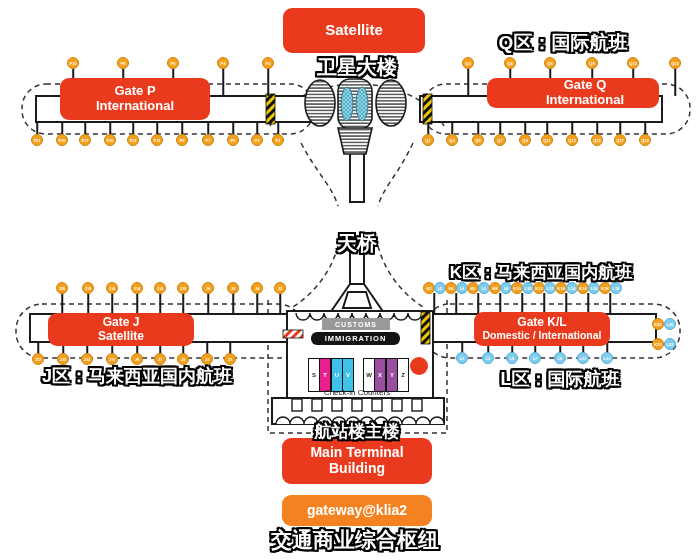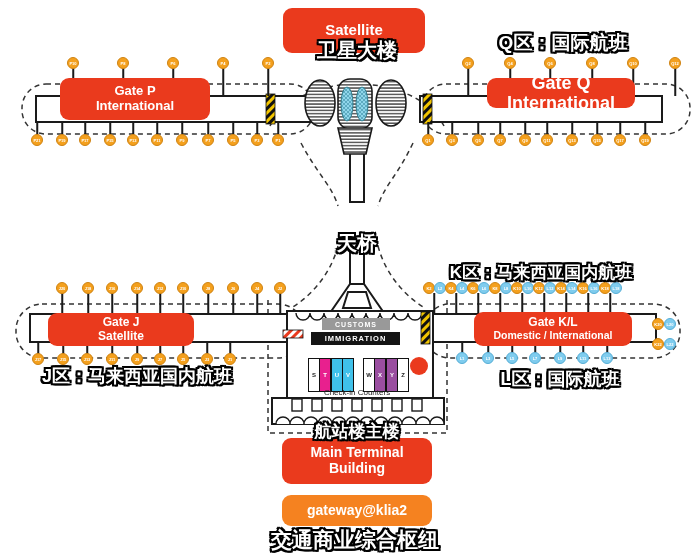--- a/index.html
+++ b/index.html
@@ -11,39 +11,39 @@
   .layer{position:absolute;left:0;top:0;width:700px;height:560px;z-index:2;pointer-events:none;}
 
   
   .map-box{
     position:absolute;z-index:3;display:flex;flex-direction:column;align-items:center;justify-content:center;
     background:var(--red,#ea3a1d);color:#fff;font-weight:bold;text-align:center;border-radius:9px;line-height:1.12;
   }
   .map-box .l1,.map-box .l2{display:block;white-space:nowrap;}
   #box-satellite{left:283px;top:8px;width:142px;height:45px;font-size:15px;}
   #box-gate-p{left:60px;top:78px;width:150px;height:42px;font-size:13px;}
-  #box-gate-q{left:487px;top:78px;width:148px;height:30px;font-size:18px;}
+  #box-gate-q{left:487px;top:78px;width:148px;height:30px;font-size:13px;padding-left:24px;}
   #box-sky-bridge{left:283px;top:198px;width:146px;height:45px;font-size:15px;}
   #box-gate-j{left:48px;top:313px;width:146px;height:33px;font-size:12px;}
-  #box-gate-kl{left:474px;top:312px;width:158px;height:34px;font-size:12px;}
+  #box-gate-kl{left:474px;top:312px;width:136px;height:34px;font-size:12px;}
   #box-gate-kl .l2{font-size:10.5px;}
   #box-main-terminal{left:282px;top:438px;width:150px;height:46px;font-size:14px;}
   #box-gateway{left:282px;top:495px;width:150px;height:31px;font-size:14px;background:var(--orange,#f58220);}
 
   
   .outlined-label{
     position:absolute;z-index:4;transform:translate(-50%,-50%);white-space:nowrap;
     color:#fff;font-weight:bold;
     text-shadow:-2px -2px 0 #000,2px -2px 0 #000,-2px 2px 0 #000,2px 2px 0 #000,
                 0 -2px 0 #000,0 2px 0 #000,-2px 0 0 #000,2px 0 0 #000,
                 -1px -2px 0 #000,1px 2px 0 #000,-2px 1px 0 #000,2px -1px 0 #000;
   }
   #lbl-p-zone{left:139px;top:42px;font-size:19px;}
   #lbl-q-zone{left:563px;top:43px;font-size:19px;}
-  #lbl-satellite-cn{left:357px;top:50px;font-size:20px;}
+  #lbl-satellite-cn{left:357px;top:67px;font-size:20px;}
   #lbl-sky-bridge-cn{left:357px;top:243px;font-size:20px;}
   #lbl-k-zone{left:541px;top:272px;font-size:17px;}
   #lbl-l-zone{left:560px;top:379px;font-size:18px;}
   #lbl-j-zone{left:137px;top:376px;font-size:18px;}
   #lbl-main-terminal-cn{left:357px;top:431px;font-size:17px;}
   #lbl-gateway-cn{left:355px;top:540px;font-size:21px;}
 
   
   .gate-dot{
     position:absolute;width:10px;height:10px;border-radius:50%;transform:translate(-50%,-50%);
@@ -55,21 +55,21 @@
 
   
   #customs-bar{
     position:absolute;left:322px;top:318px;width:68px;height:12px;z-index:3;
     background:var(--customs-gray,#999);color:#fff;font-size:7px;font-weight:bold;letter-spacing:1px;
     display:flex;align-items:center;justify-content:center;
   }
   #immigration-bar{
     position:absolute;left:311px;top:332px;width:89px;height:13px;z-index:3;
     background:var(--immigration-black,#141414);color:#fff;font-size:7.5px;font-weight:bold;letter-spacing:1px;
-    display:flex;align-items:center;justify-content:center;
+    display:flex;align-items:center;justify-content:center;border-radius:6px;
   }
   .ck-block{position:absolute;top:358px;height:32px;display:flex;border:1.5px solid #111;z-index:3;background:#fff;}
   .ck-col{width:10px;display:flex;align-items:center;justify-content:center;font-size:6px;font-weight:bold;}
   .ck-col + .ck-col{border-left:1px solid #111;}
   #checkin-caption{
     position:absolute;left:357px;top:392px;transform:translate(-50%,-50%);z-index:3;
     font-size:8px;color:#222;white-space:nowrap;
   }
 </style>
 </head>

